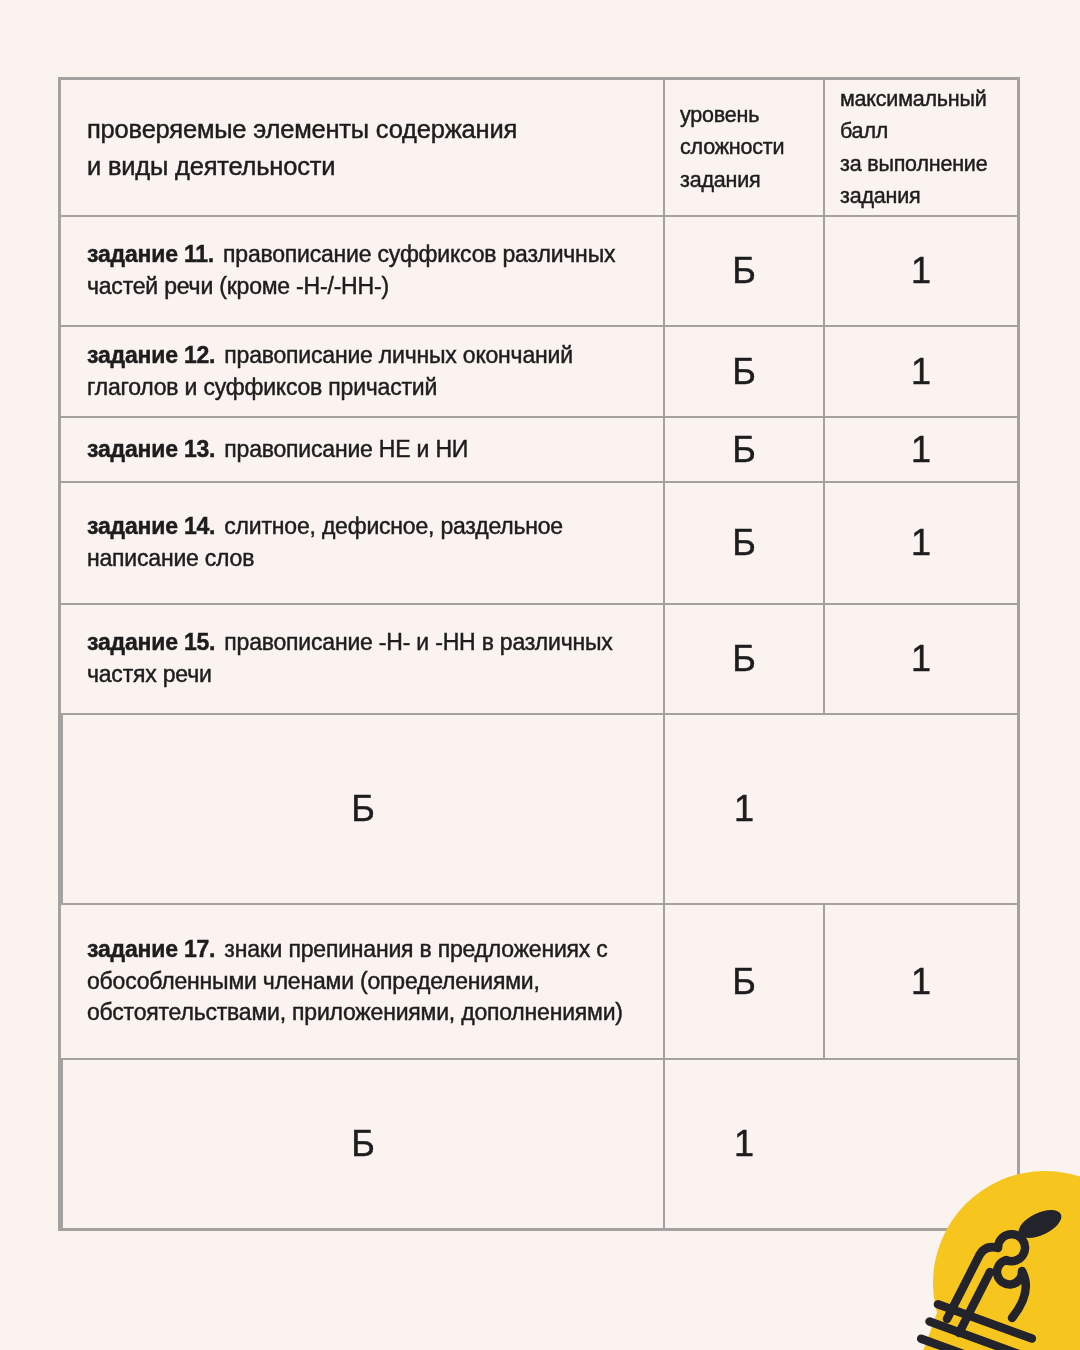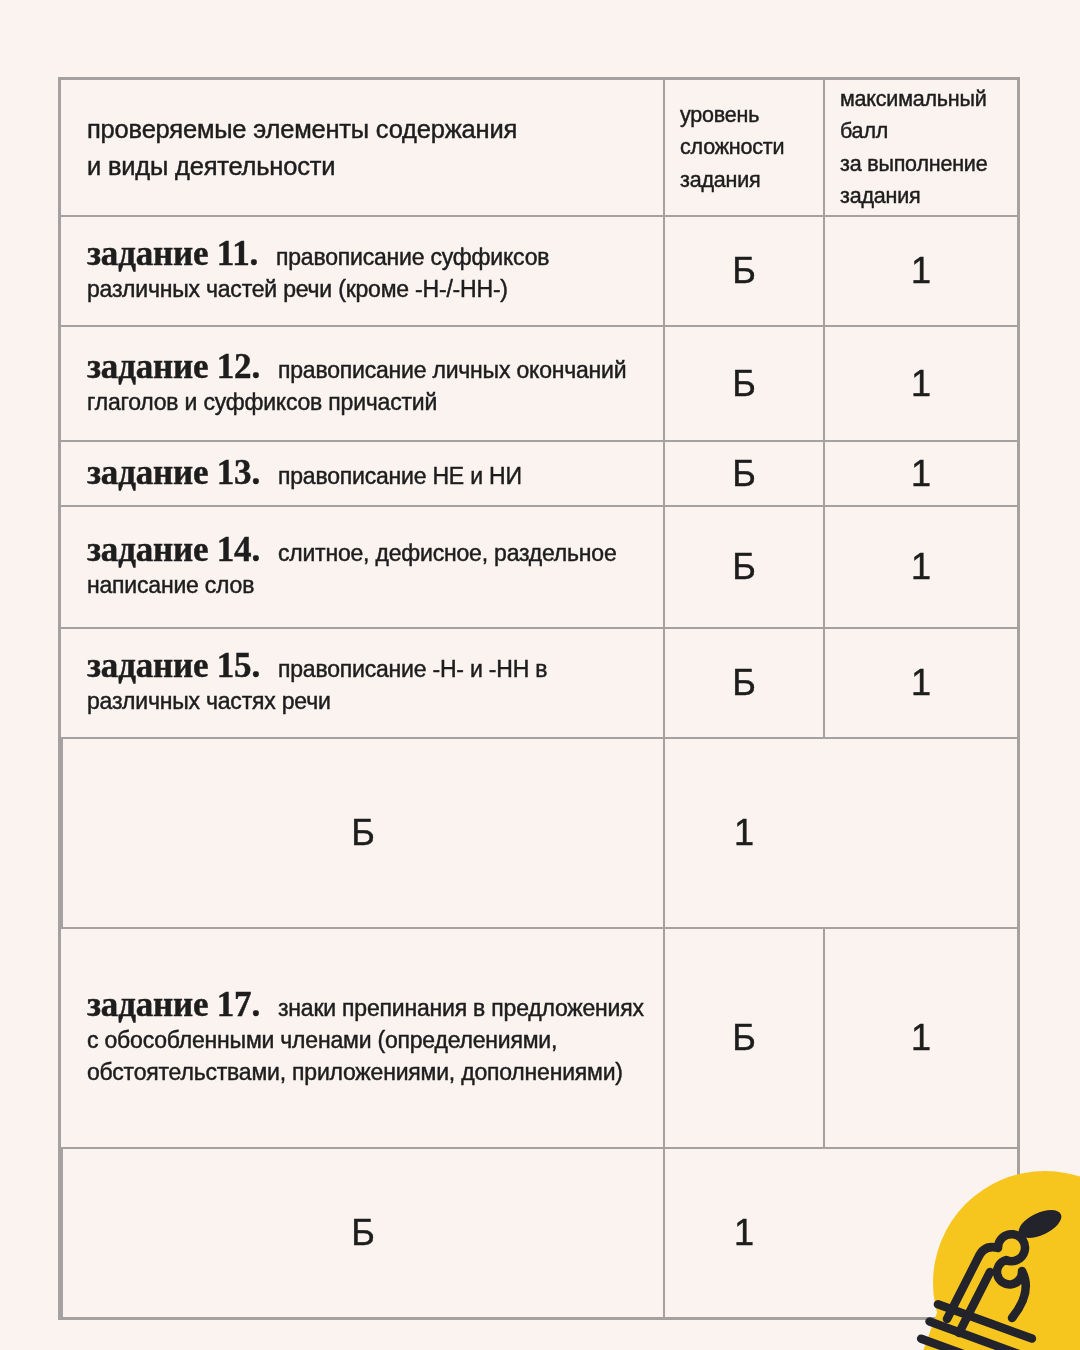--- a/index.html
+++ b/index.html
@@ -36,25 +36,24 @@
   .hdr .c2, .hdr .c3 {
     justify-content: flex-start; text-align: left;
     padding-left: 15px; padding-right: 6px;
     font-size: 21.5px; line-height: 1.5;
     white-space: pre-line;
   }
   
   .desc { font-size: 23px; line-height: 1.38; }
   .task {
     font-weight: bold;
-    font-size: 35px;
+    font-size: 23px;
     line-height: 1;
-    margin-right: 18px;
+    margin-right: 9px;
     white-space: nowrap;
-    font-family: Liberation Serif, serif;
   }
   .val { font-size: 36px; line-height: 1; }
   .bulb-overlay {
     position: absolute;
     left: 0; top: 0;
     pointer-events: none;
   }
 </style>
 </head>
 <body>
@@ -76,21 +75,21 @@
     </div>
 
     <div class="row" style="height:110px">
       <div class="cell c1">
         <p class="desc"><span class="task">задание 11.</span><span>правописание суффиксов различных частей речи (кроме -Н-/-НН-)</span></p>
       </div>
       <div class="cell c2 val">Б</div>
       <div class="cell c3 val">1</div>
     </div>
 
-    <div class="row" style="height:115px">
+    <div class="row" style="height:91px">
       <div class="cell c1">
         <p class="desc"><span class="task">задание 12.</span><span>правописание личных окончаний глаголов и суффиксов причастий</span></p>
       </div>
       <div class="cell c2 val">Б</div>
       <div class="cell c3 val">1</div>
     </div>
 
     <div class="row" style="height:65px">
       <div class="cell c1">
         <p class="desc"><span class="task">задание 13.</span><span>правописание НЕ и НИ</span></p>
@@ -113,21 +112,21 @@
       </div>
       <div class="cell c2 val">Б</div>
       <div class="cell c3 val">1</div>
     </div>
 
     <div class="row" style="height:190px">
       <div class="cell c2 val">Б</div>
       <div class="cell c3 val">1</div>
     </div>
 
-    <div class="row" style="height:220px">
+    <div class="row" style="height:155px">
       <div class="cell c1">
         <p class="desc"><span class="task">задание 17.</span><span>знаки препинания в предложениях с обособленными членами (определениями, обстоятельствами, приложениями, дополнениями)</span></p>
       </div>
       <div class="cell c2 val">Б</div>
       <div class="cell c3 val">1</div>
     </div>
 
     <div class="row" style="height:170px">
       <div class="cell c2 val">Б</div>
       <div class="cell c3 val">1</div>

